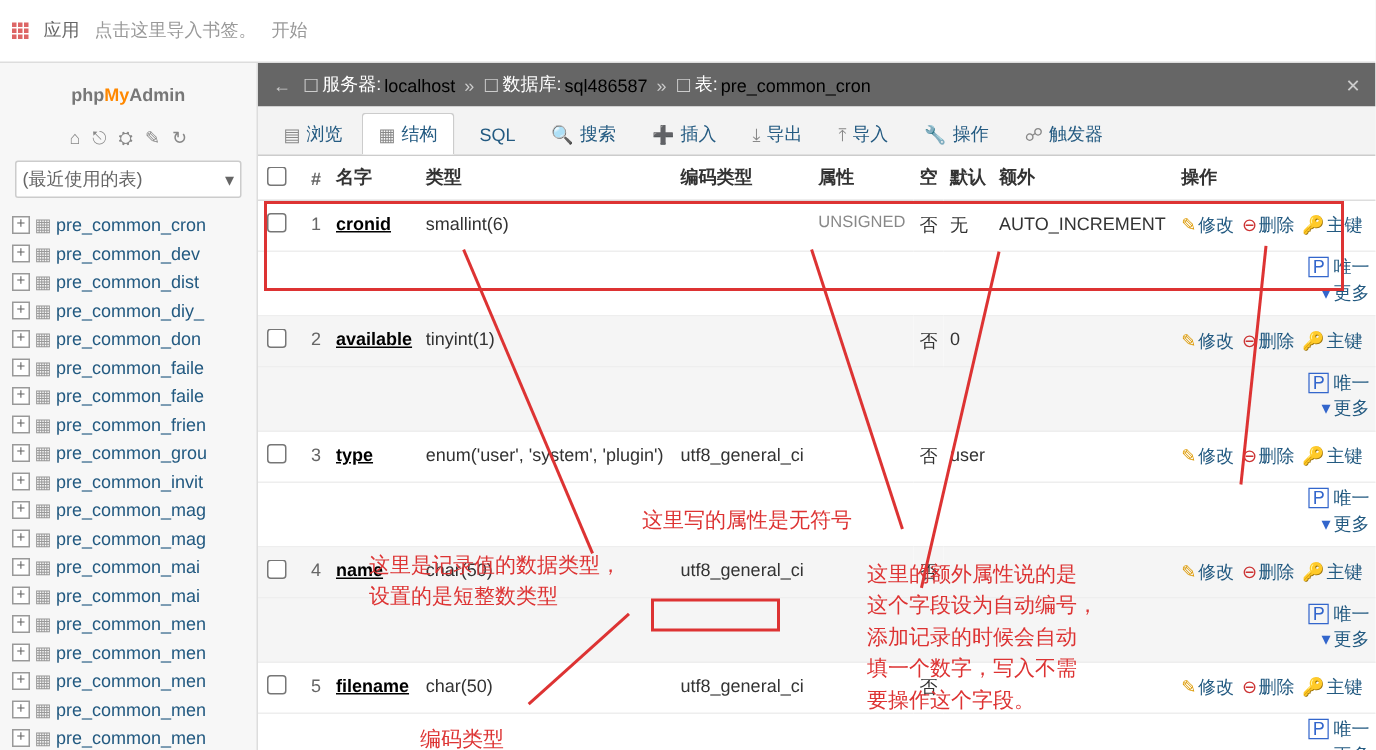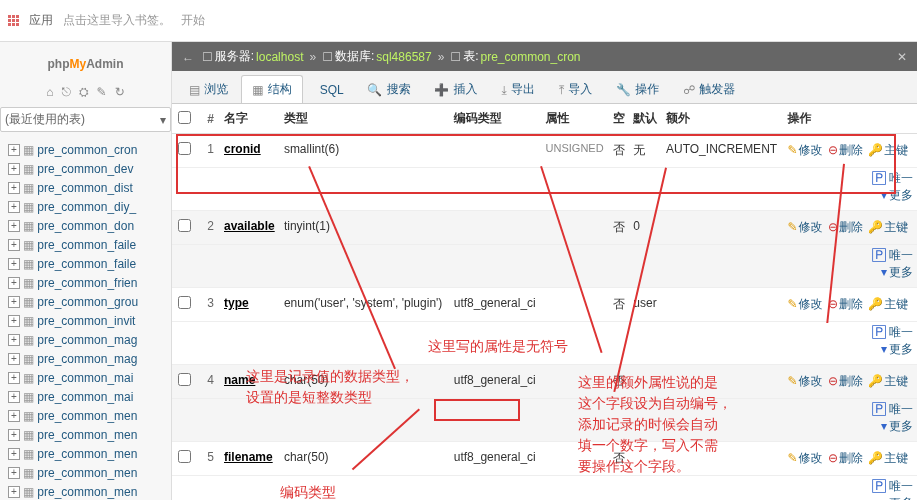--- a/index.html
+++ b/index.html
@@ -6,28 +6,28 @@
 body{background:#fff;width:917px;height:500px;overflow:hidden;position:relative}
 .browser-bar{height:42px;border-bottom:1px solid #ddd;display:flex;align-items:center;padding:0 8px;color:#666;gap:10px}
 .grid-icon{display:grid;grid-template-columns:repeat(3,3px);grid-template-rows:repeat(3,3px);gap:1px}
 .grid-icon i{background:#d66}
 .layout{display:flex;height:474px}
 .sidebar{width:172px;background:#f7f7f7;border-right:1px solid #ddd;display:flex;flex-direction:column}
 .logo{padding:8px 0;text-align:center;font-size:20px;font-weight:bold}
 .logo .p{color:#777}.logo .m{color:#f80}.logo .a{color:#777}
 .quick{display:flex;justify-content:center;gap:8px;padding:4px 0;color:#888}
 .quick span{cursor:pointer}
-.recent{margin:4px 0;padding:3px 4px;border:1px solid #ccc;border-radius:2px;background:#fff;color:#666;display:flex;justify-content:space-between;align-items:center}
+.recent{margin:4px 10px;padding:3px 4px;border:1px solid #ccc;border-radius:2px;background:#fff;color:#666;display:flex;justify-content:space-between;align-items:center}
 .tree{flex:1;overflow:hidden;padding:4px 2px}
 .ti{display:flex;align-items:center;height:19px;color:#235a81;white-space:nowrap}
 .ti .pm{width:12px;height:12px;border:1px solid #999;color:#666;font-size:10px;line-height:10px;text-align:center;margin:0 3px 0 6px;background:#fff}
 .ti .di{color:#999;margin-right:3px}
 .main{flex:1;background:#f3f3f3;display:flex;flex-direction:column;position:relative}
 .crumb{background:#666;color:#fff;padding:6px 10px;font-size:12px;display:flex;align-items:center;gap:2px}
-.crumb a{color:#bef264;text-decoration:none}
+.crumb a{color:#000000;text-decoration:none}
 .crumb .sep{color:#ccc;margin:0 4px}
 .crumb .arrow{color:#ccc;margin-right:6px;cursor:pointer}
 .crumb .close{margin-left:auto;color:#ccc;cursor:pointer}
 .tabs{background:#f3f3f3;border-bottom:1px solid #ccc;display:flex;padding:4px 6px 0 6px;gap:2px}
 .tab{padding:5px 10px;color:#235a81;display:flex;align-items:center;gap:4px;cursor:pointer;border:1px solid transparent;border-bottom:none;border-radius:3px 3px 0 0}
 .tab.active{background:#fff;border-color:#ccc}
 .tab .ico{color:#888}
 .content{flex:1;background:#fff;overflow:auto;position:relative}
 table{width:100%;border-collapse:collapse}
 th{background:#fff;text-align:left;padding:6px 4px;font-weight:bold;border-bottom:1px solid #ddd;color:#333}

